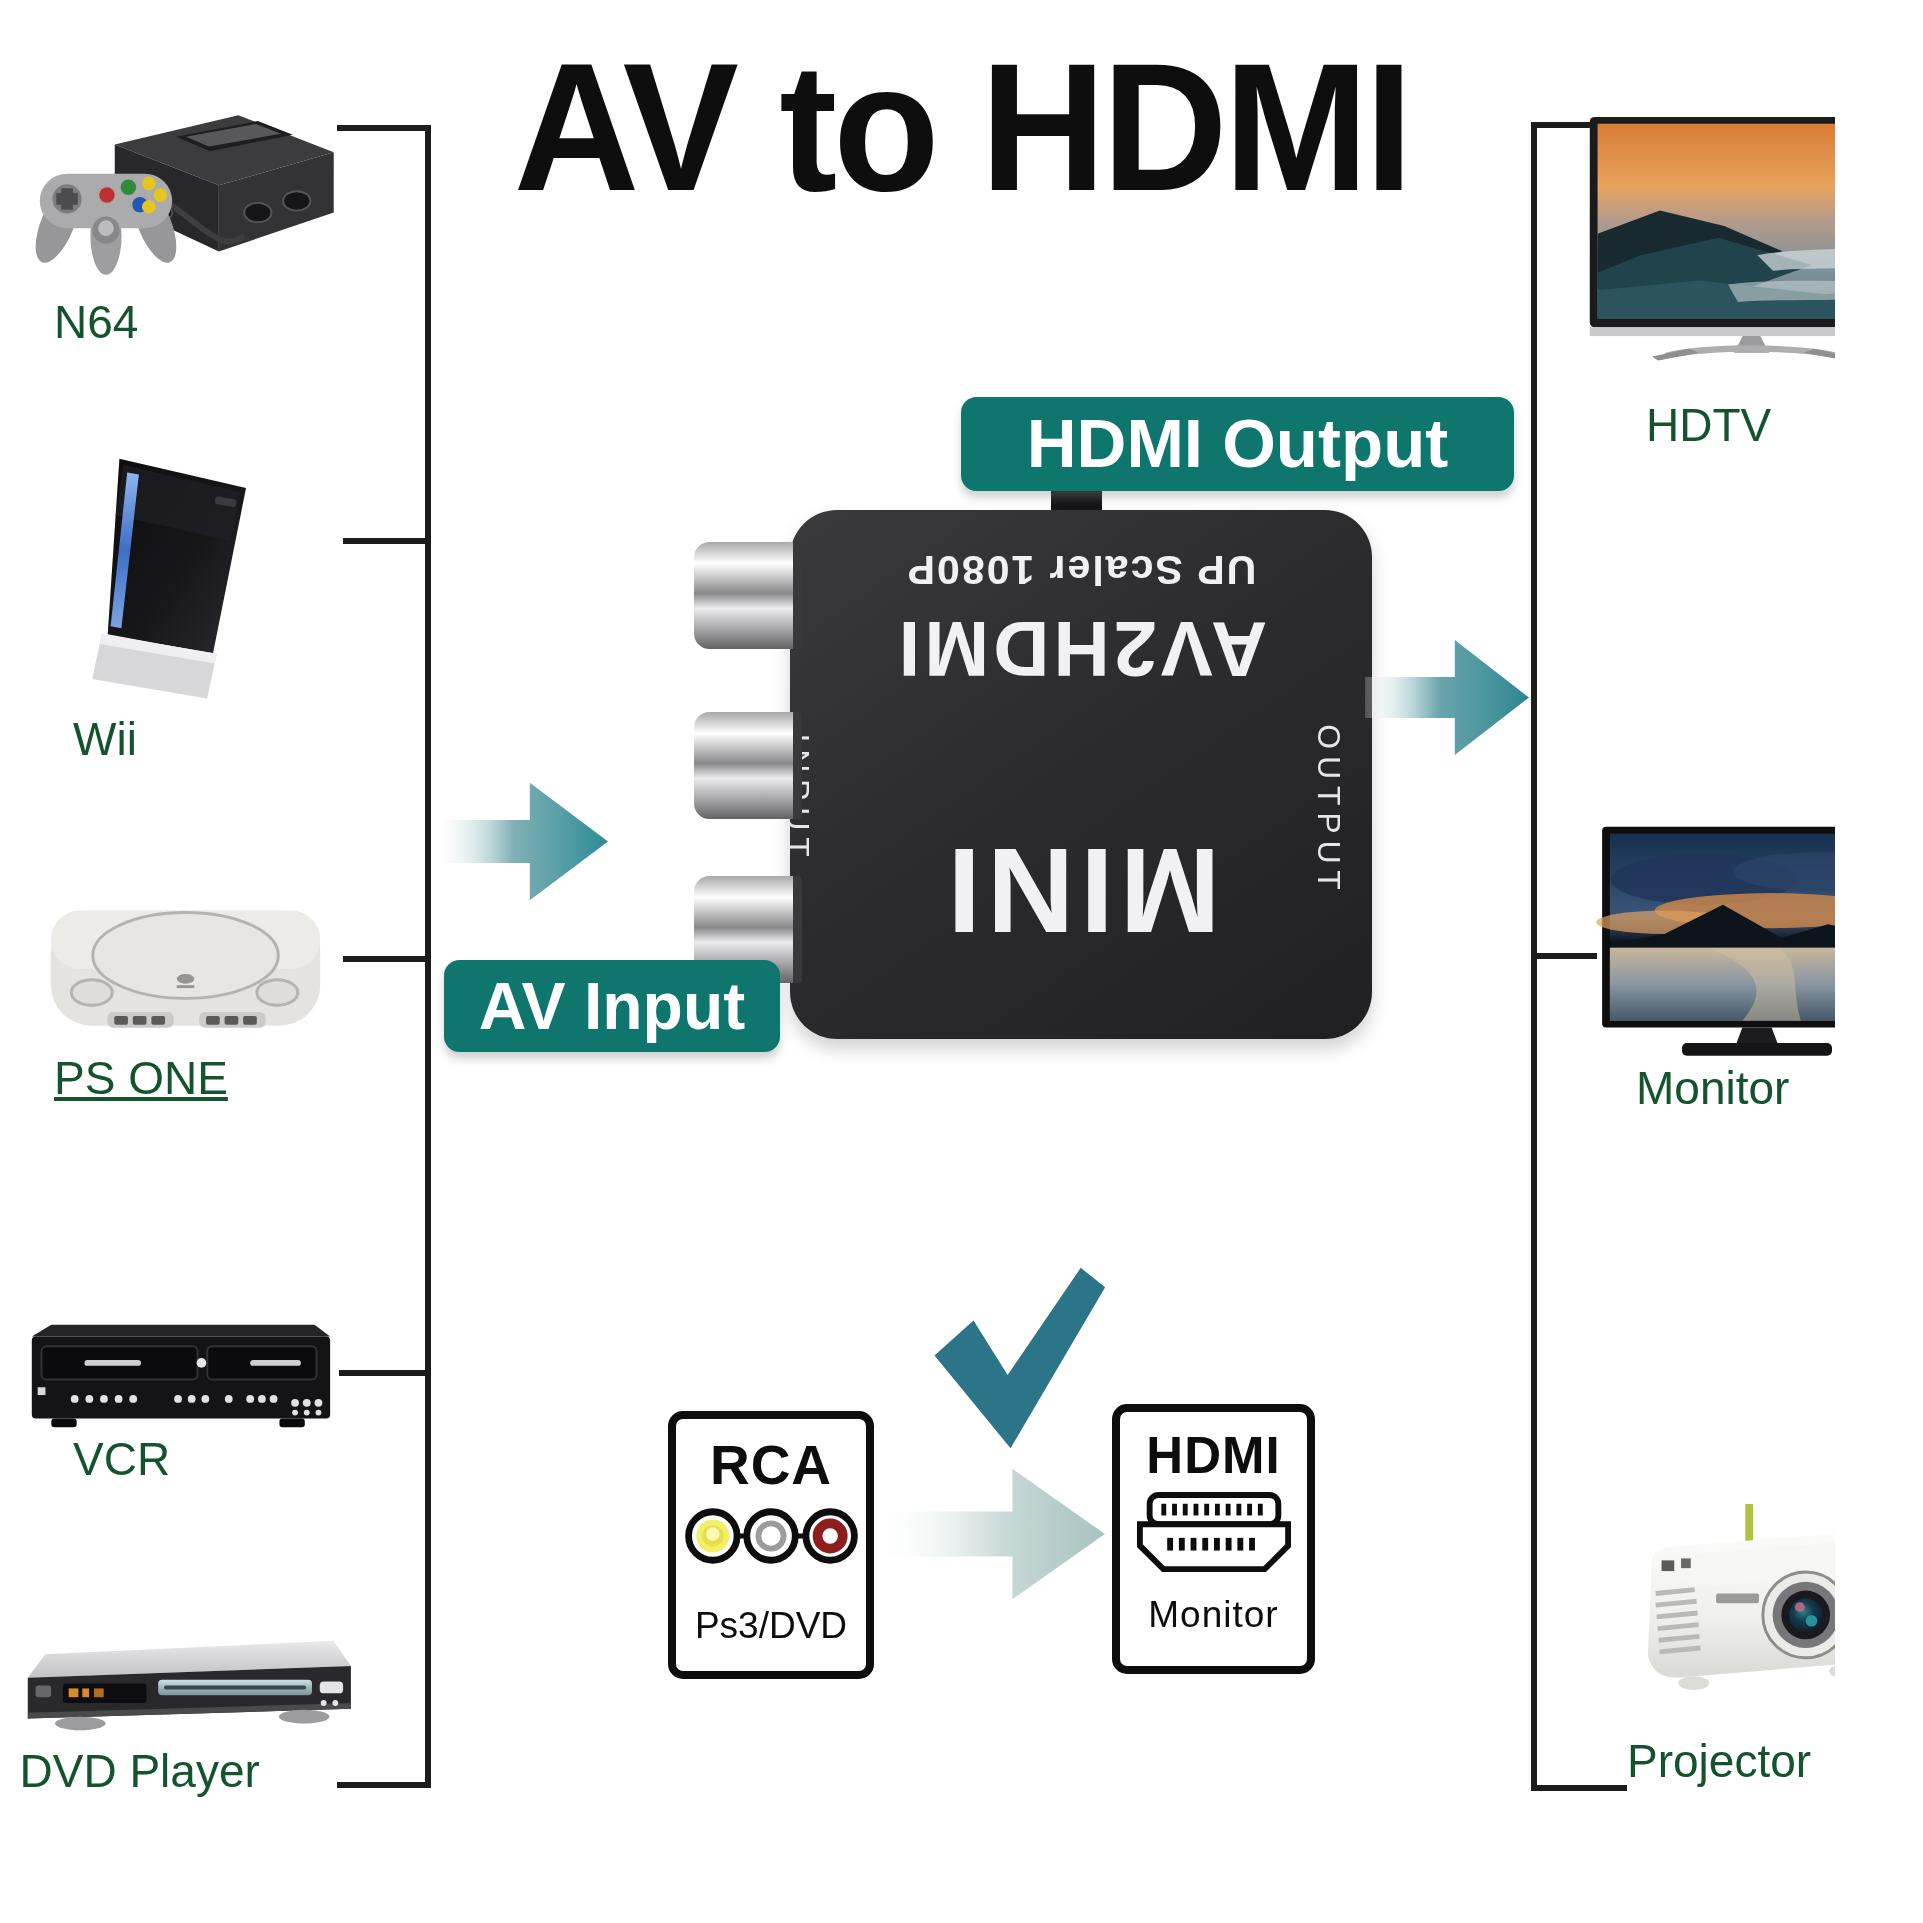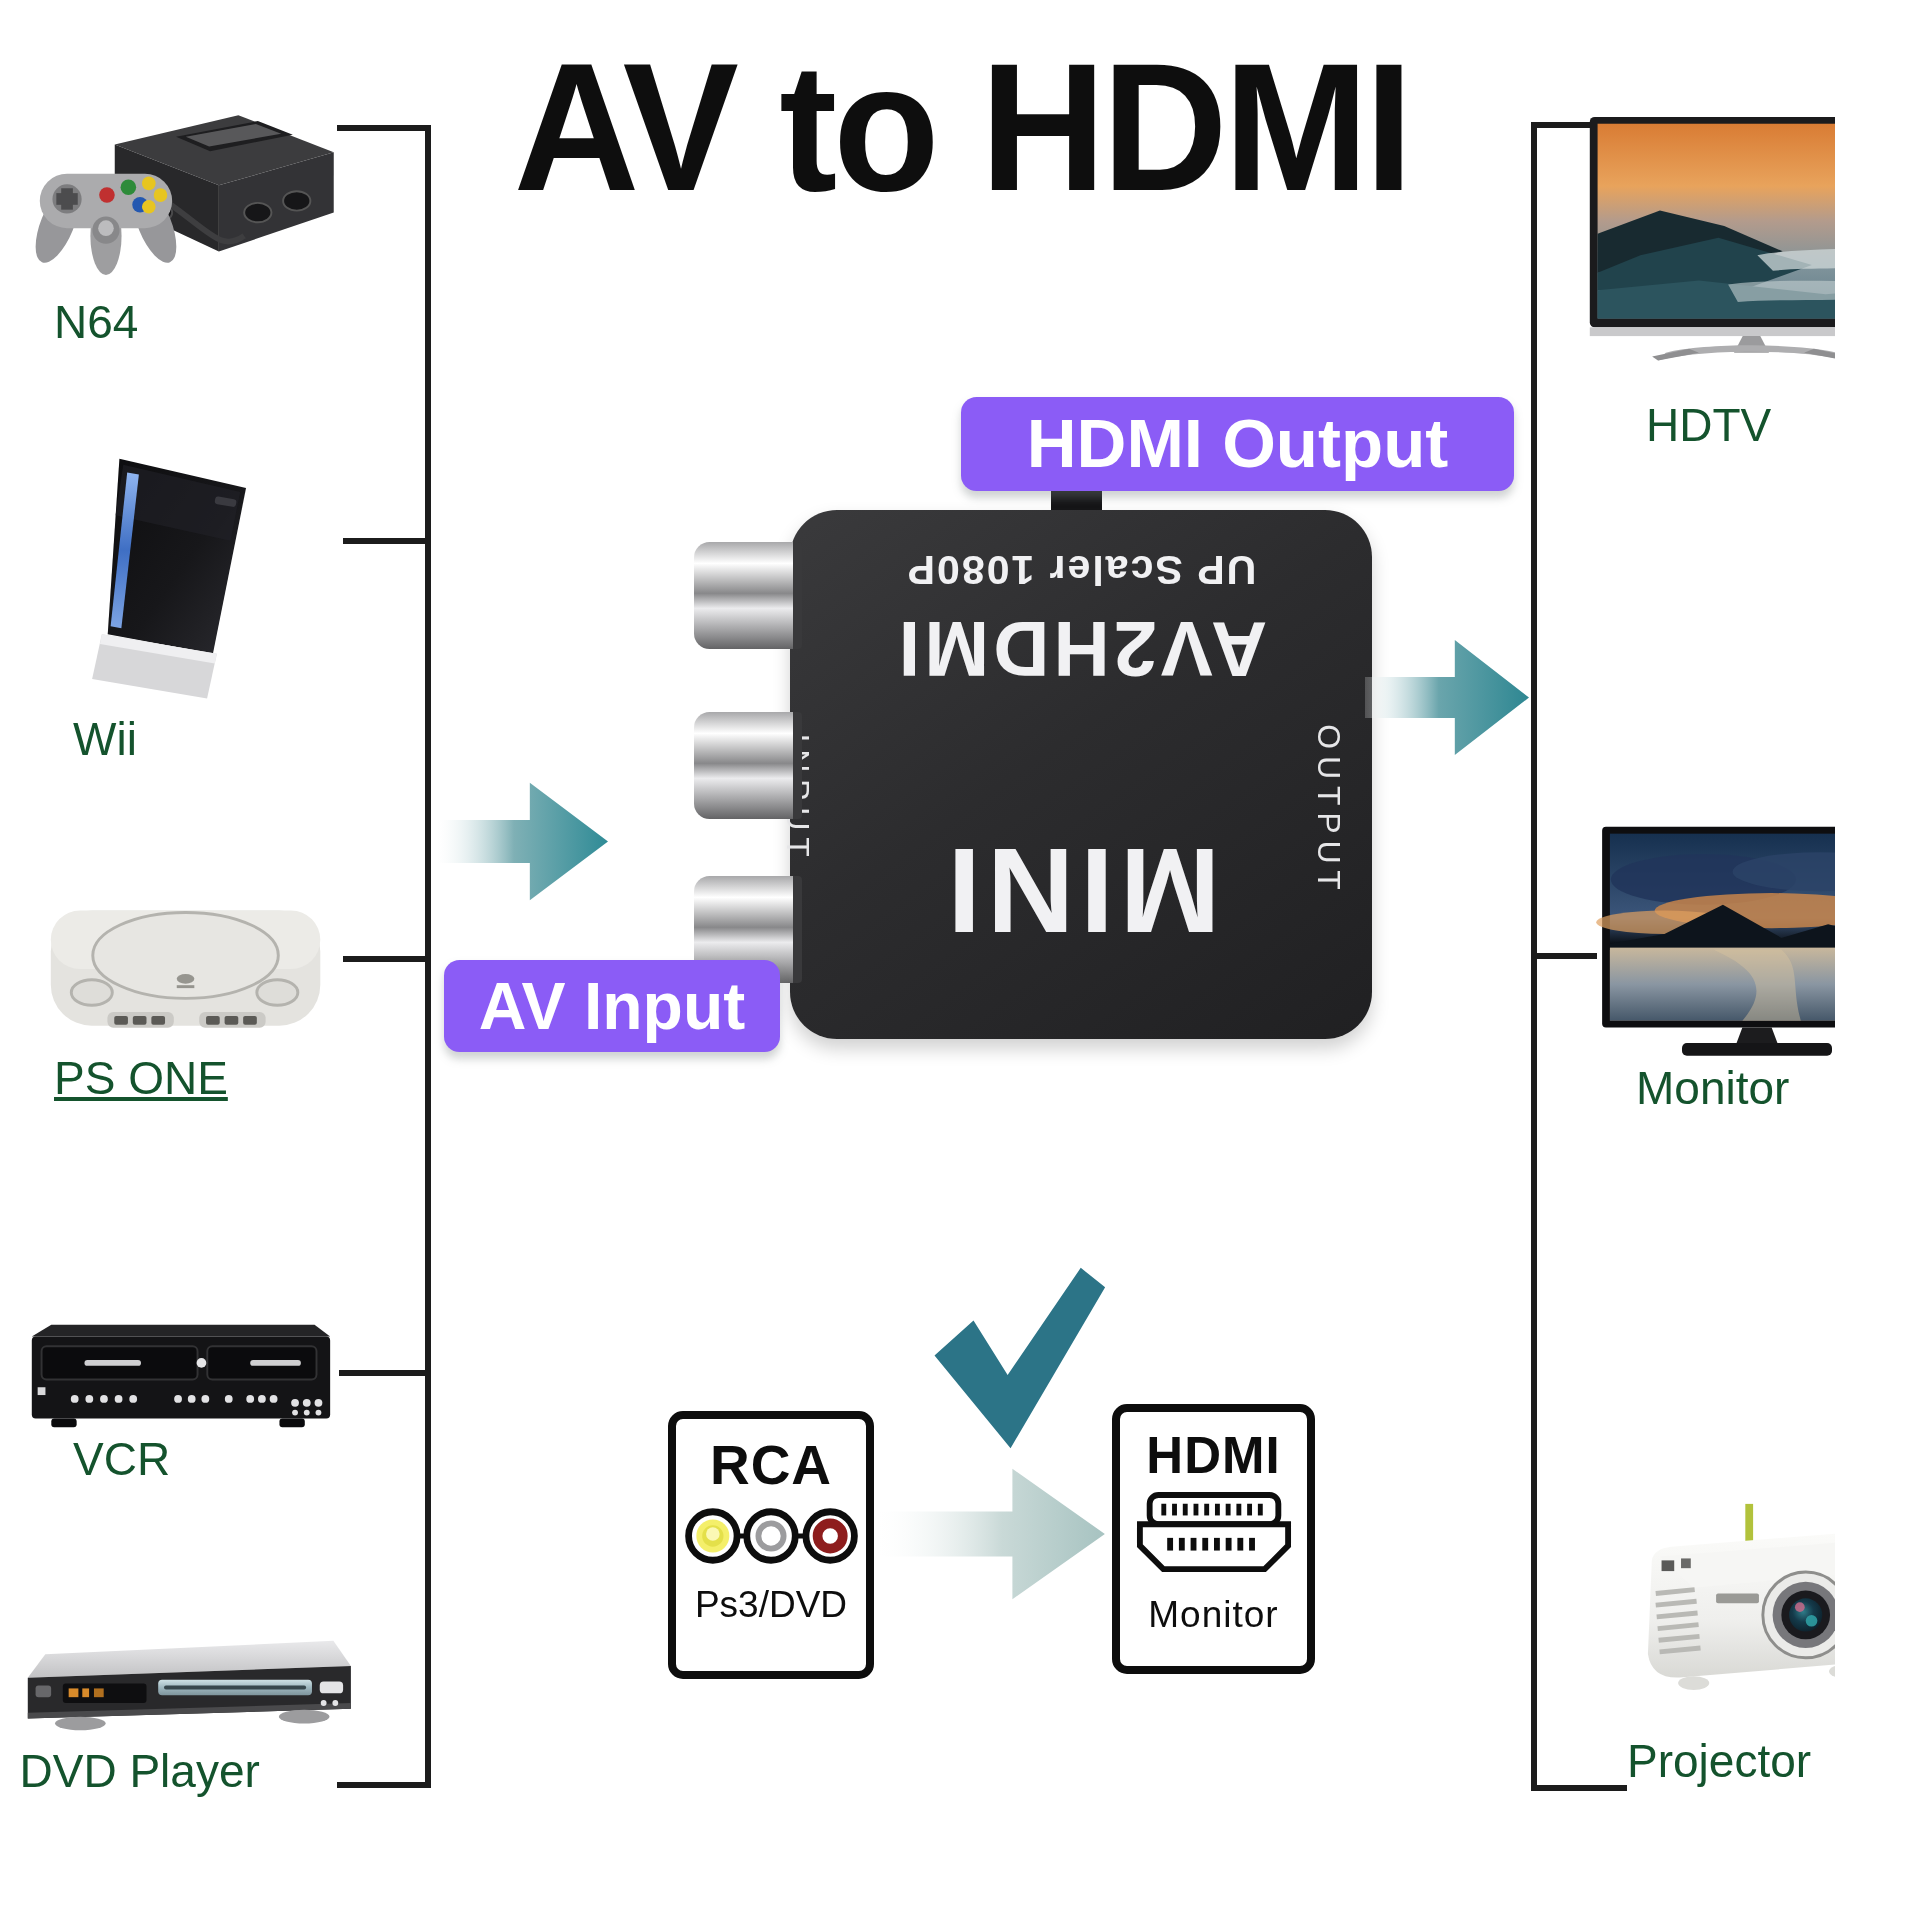--- a/index.html
+++ b/index.html
@@ -11,21 +11,21 @@
   
   .title{
     left:0;top:27px;width:1923px;text-align:center;
     font-size:174px;font-weight:bold;letter-spacing:-3.9px;color:#0e0e0e;
     transform:scaleY(1.04);
   }
   
   .line{background:#1c1c1c;}
   
   .badge{
-    background:#8b5cf6;color:#ffffff;font-weight:bold;text-align:center;
+    background:#0f766e;color:#ffffff;font-weight:bold;text-align:center;
     border-radius:15.6px;box-shadow:0 6.8px 8.8px rgba(120,130,130,0.35);
   }
   .badge-hdmi-out{left:961px;top:397px;width:553px;height:94px;font-size:69px;line-height:94px;}
   .badge-av-in{left:444px;top:960px;width:336px;height:92px;font-size:66px;line-height:92px;}
   
   .converter{
     left:790px;top:510px;width:582px;height:529px;border-radius:47px;
     background:linear-gradient(145deg,#3a3a3c 0%,#2c2c2e 45%,#202022 100%);
     box-shadow:0 9.8px 17.6px rgba(0,0,0,0.18);
   }
@@ -52,21 +52,21 @@
   
   .dev-label{font-size:46px;color:#14532d;text-align:left;}
   
   .conn-card{
     border:8.8px solid #0d0d0d;border-radius:15px;background:#ffffff;text-align:center;
   }
   .rca-card{left:668px;top:1411px;width:190px;height:252px;}
   .hdmi-card{left:1112px;top:1404px;width:187px;height:254px;}
   .conn-title{font-weight:bold;font-size:55px;color:#0d0d0d;margin-top:13.7px;letter-spacing:1px;}
   .conn-caption{font-size:37px;color:#0d0d0d;}
-  .rca-caption{margin-top:12px;}
+  .rca-caption{margin-top:33px;}
   .hdmi-caption{margin-top:15.6px;letter-spacing:1px;}
 </style>
 </head>
 <body>
 
 <div class="canvas">
 
   <div class="abs title">AV to HDMI</div>
 
   <div class="abs line" style="left:425px;top:125px;width:5.9px;height:1663px;"></div>

